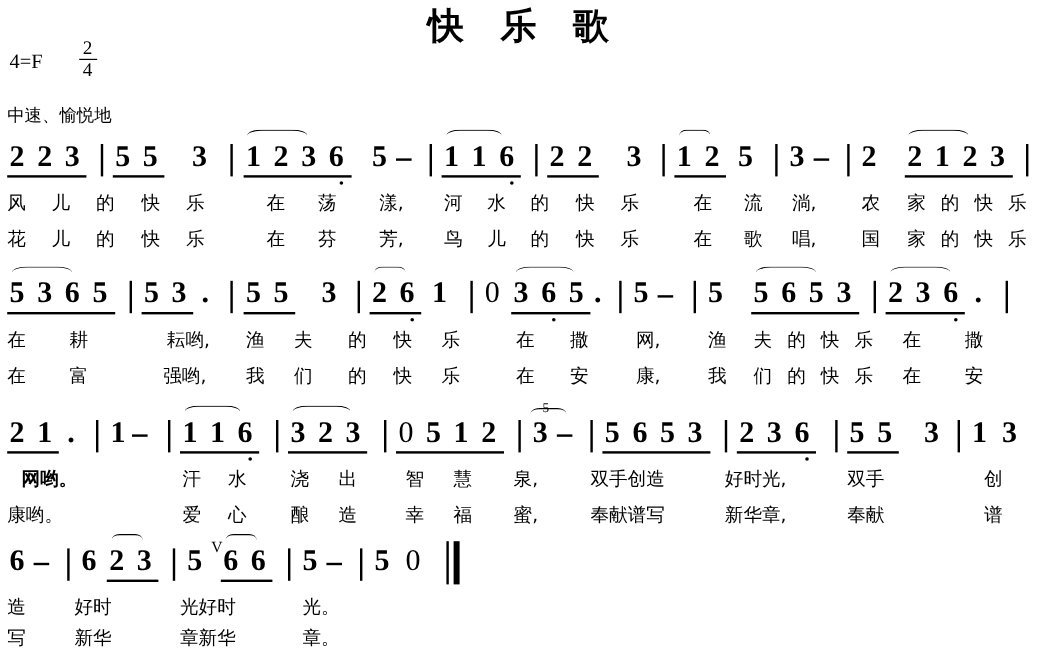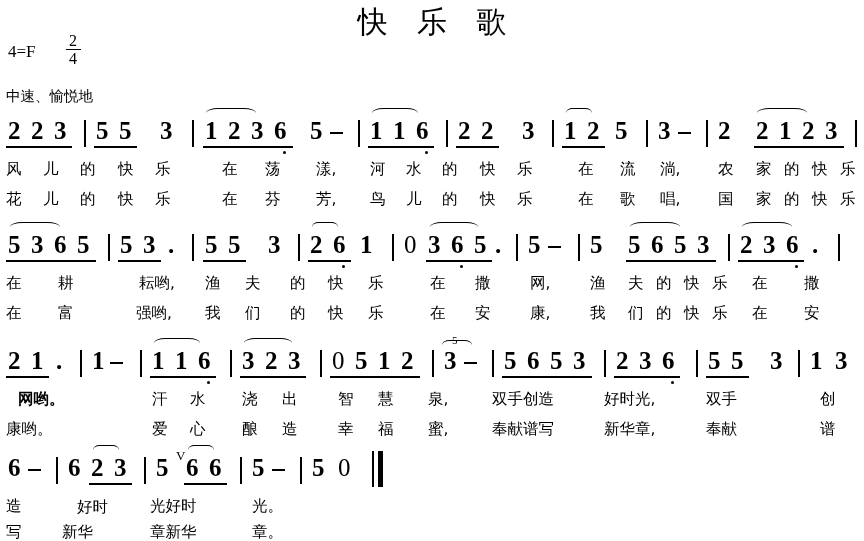--- a/index.html
+++ b/index.html
@@ -19,21 +19,21 @@
     overflow: hidden;
   }
   
   .title {
     position: absolute;
     top: 2px;
     left: 0;
     width: 864px;
     text-align: center;
     font-family: "DejaVu Sans", sans-serif;
-    font-weight: normal;
+    font-weight: bold;
     font-size: 30px;
     letter-spacing: 10px;
     text-indent: 10px;
   }
   .keysig {
     position: absolute;
     left: 8px;
     top: 42px;
     font-family: "Liberation Serif", serif;
     font-size: 17px;
@@ -549,21 +549,21 @@
 
       <span class="n" style="left:312px;top:0;">5</span>
       <span class="n thin" style="left:338px;top:0;">0</span>
 
       <span class="endbar" style="left:372px;top:-4px;width:2px;height:36px;"></span>
       <span class="endbar" style="left:378px;top:-4px;width:5px;height:36px;"></span>
     </div>
 
     <div class="lyricline" style="top:44px;">
       <span class="ly" style="left:6px;">造</span>
-      <span class="ly" style="left:77px;font-family:Liberation Serif, serif;">好时</span>
+      <span class="ly" style="left:62px;">好时</span>
       <span class="ly" style="left:150px;">光好时</span>
       <span class="ly" style="left:252px;">光。</span>
     </div>
 
     <div class="lyricline" style="top:70px;">
       <span class="ly" style="left:6px;">写</span>
       <span class="ly" style="left:62px;">新华</span>
       <span class="ly" style="left:150px;">章新华</span>
       <span class="ly" style="left:252px;">章。</span>
     </div>

